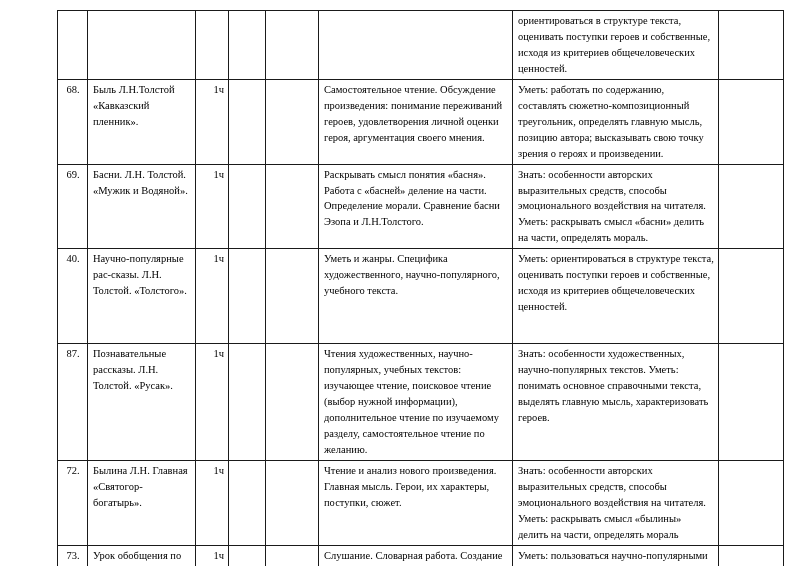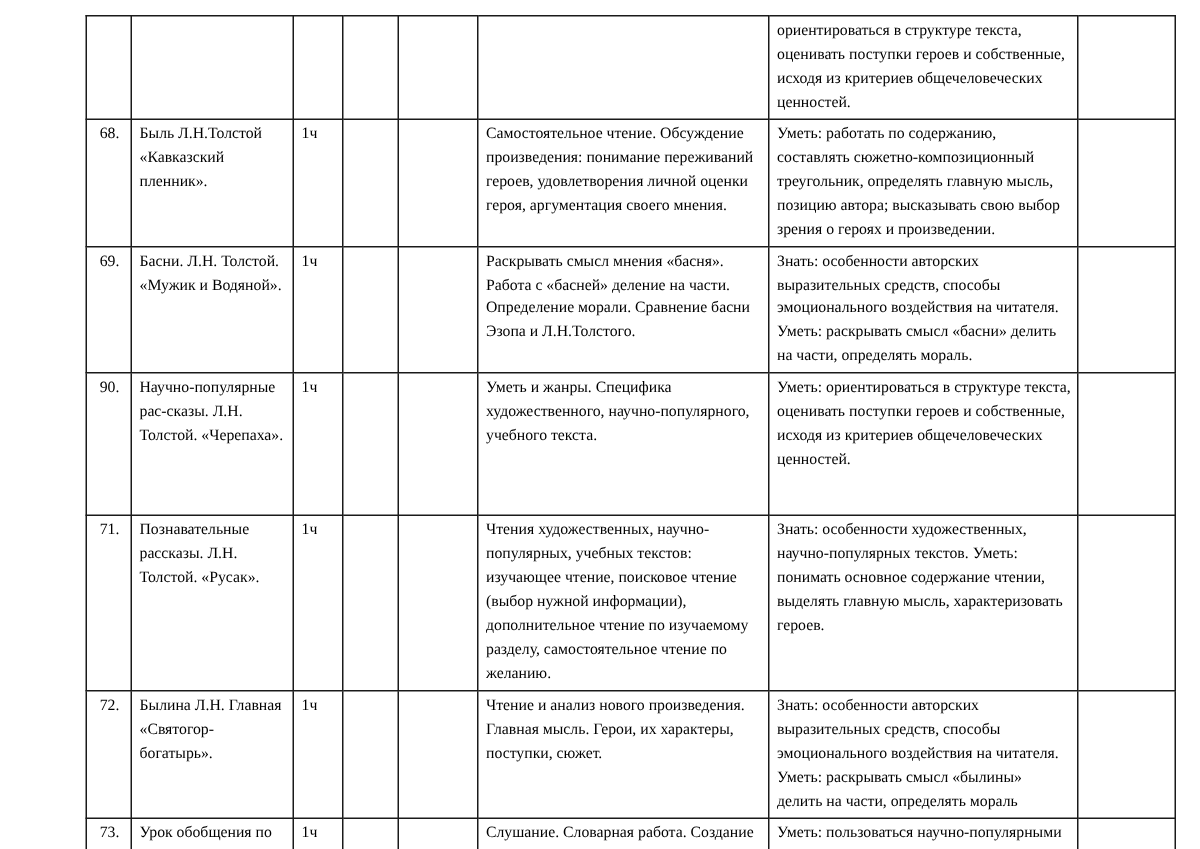--- a/index.html
+++ b/index.html
@@ -44,21 +44,21 @@
   col.c-e      { width: 53px; }
   col.c-content{ width: 194px; }
   col.c-skills { width: 206px; }
   col.c-notes  { width: 65px; }
 
   td.num {
     text-align: center;
     padding-right: 6px;
   }
   td.hours {
-    text-align: left;
+    text-align: right;
     padding-left: 6px;
   }
   td.empty { }
 
   
   tr.row-cont td { height: 50px; }
   tr.row-68 td { height: 74px; }
   tr.row-69 td { height: 74px; margin-top: 39px; }
   tr.row-70 td { height: 90px; }
   tr.row-71 td { height: 87px; }
@@ -94,54 +94,54 @@
         <td class="empty"></td>
       </tr>
 
       <tr class="row-68">
         <td class="num">68.</td>
         <td>Быль Л.Н.Толстой «Кавказский пленник».</td>
         <td class="hours">1ч</td>
         <td class="empty"></td>
         <td class="empty"></td>
         <td>Самостоятельное чтение. Обсуждение произведения: понимание переживаний героев, удовлетворения личной оценки героя, аргументация своего мнения.</td>
-        <td>Уметь: работать по содержанию, составлять сюжетно-композиционный треугольник, определять главную мысль, позицию автора; высказывать свою выбор зрения о героях и произведении.</td>
+        <td>Уметь: работать по содержанию, составлять сюжетно-композиционный треугольник, определять главную мысль, позицию автора; высказывать свою точку зрения о героях и произведении.</td>
         <td class="empty"></td>
       </tr>
 
       <tr class="row-69">
         <td class="num">69.</td>
         <td>Басни. Л.Н. Толстой. «Мужик и Водяной».</td>
         <td class="hours">1ч</td>
         <td class="empty"></td>
         <td class="empty"></td>
-        <td>Раскрывать смысл мнения «басня». Работа с «басней» деление на части. Определение морали. Сравнение басни Эзопа и Л.Н.Толстого.</td>
+        <td>Раскрывать смысл понятия «басня». Работа с «басней» деление на части. Определение морали. Сравнение басни Эзопа и Л.Н.Толстого.</td>
         <td>Знать: особенности авторских выразительных средств, способы эмоционального воздействия на читателя. Уметь: раскрывать смысл «басни» делить на части, определять мораль.</td>
         <td class="empty"></td>
       </tr>
 
       <tr class="row-70">
-        <td class="num">90.</td>
-        <td>Научно-популярные рас-сказы. Л.Н. Толстой. «Черепаха».</td>
+        <td class="num">40.</td>
+        <td>Научно-популярные рас-сказы. Л.Н. Толстой. «Толстого».</td>
         <td class="hours">1ч</td>
         <td class="empty"></td>
         <td class="empty"></td>
         <td>Уметь и жанры. Специфика художественного, научно-популярного, учебного текста.</td>
         <td>Уметь: ориентироваться в структуре текста, оценивать поступки героев и собственные, исходя из критериев общечеловеческих ценностей.</td>
         <td class="empty"></td>
       </tr>
 
       <tr class="row-71">
-        <td class="num">71.</td>
+        <td class="num">87.</td>
         <td>Познавательные рассказы. Л.Н. Толстой. «Русак».</td>
         <td class="hours">1ч</td>
         <td class="empty"></td>
         <td class="empty"></td>
         <td>Чтения художественных, научно-популярных, учебных текстов: изучающее чтение, поисковое чтение (выбор нужной информации), дополнительное чтение по изучаемому разделу, самостоятельное чтение по желанию.</td>
-        <td>Знать: особенности художественных, научно-популярных текстов. Уметь: понимать основное содержание чтении, выделять главную мысль, характеризовать героев.</td>
+        <td>Знать: особенности художественных, научно-популярных текстов. Уметь: понимать основное справочными текста, выделять главную мысль, характеризовать героев.</td>
         <td class="empty"></td>
       </tr>
 
       <tr class="row-72">
         <td class="num">72.</td>
         <td>Былина Л.Н. Главная «Святогор-богатырь».</td>
         <td class="hours">1ч</td>
         <td class="empty"></td>
         <td class="empty"></td>
         <td>Чтение и анализ нового произведения. Главная мысль. Герои, их характеры, поступки, сюжет.</td>

